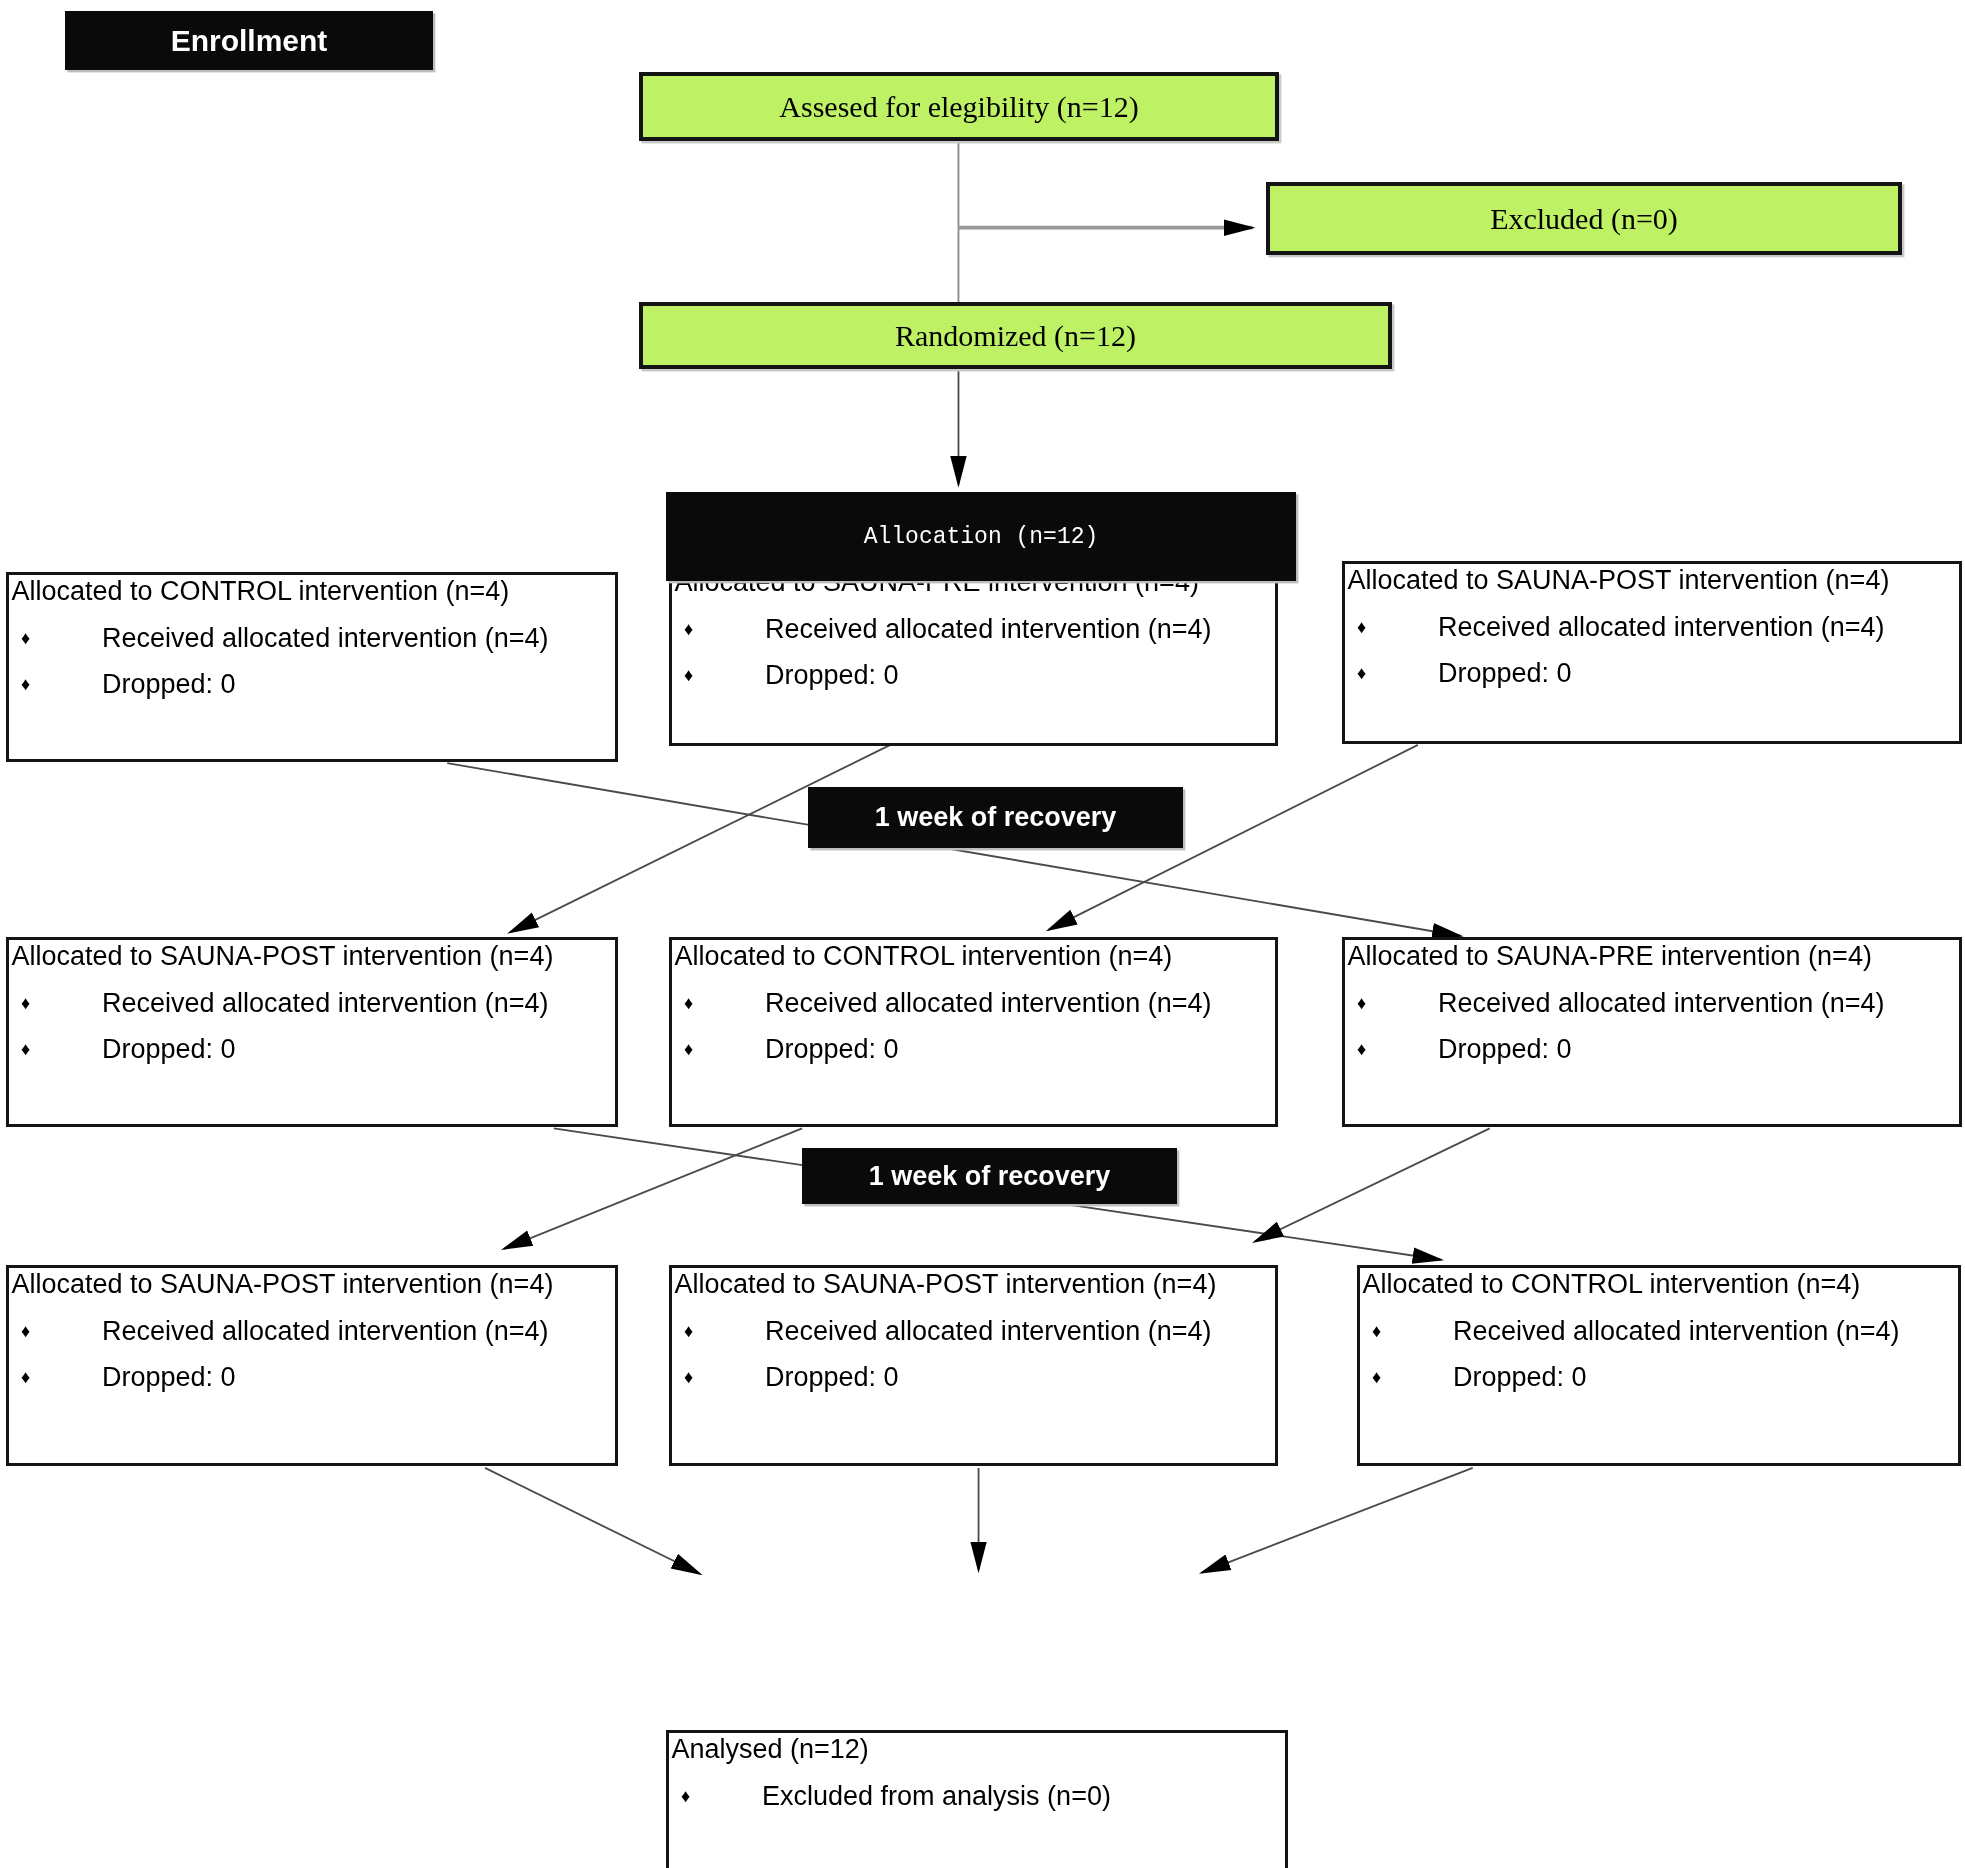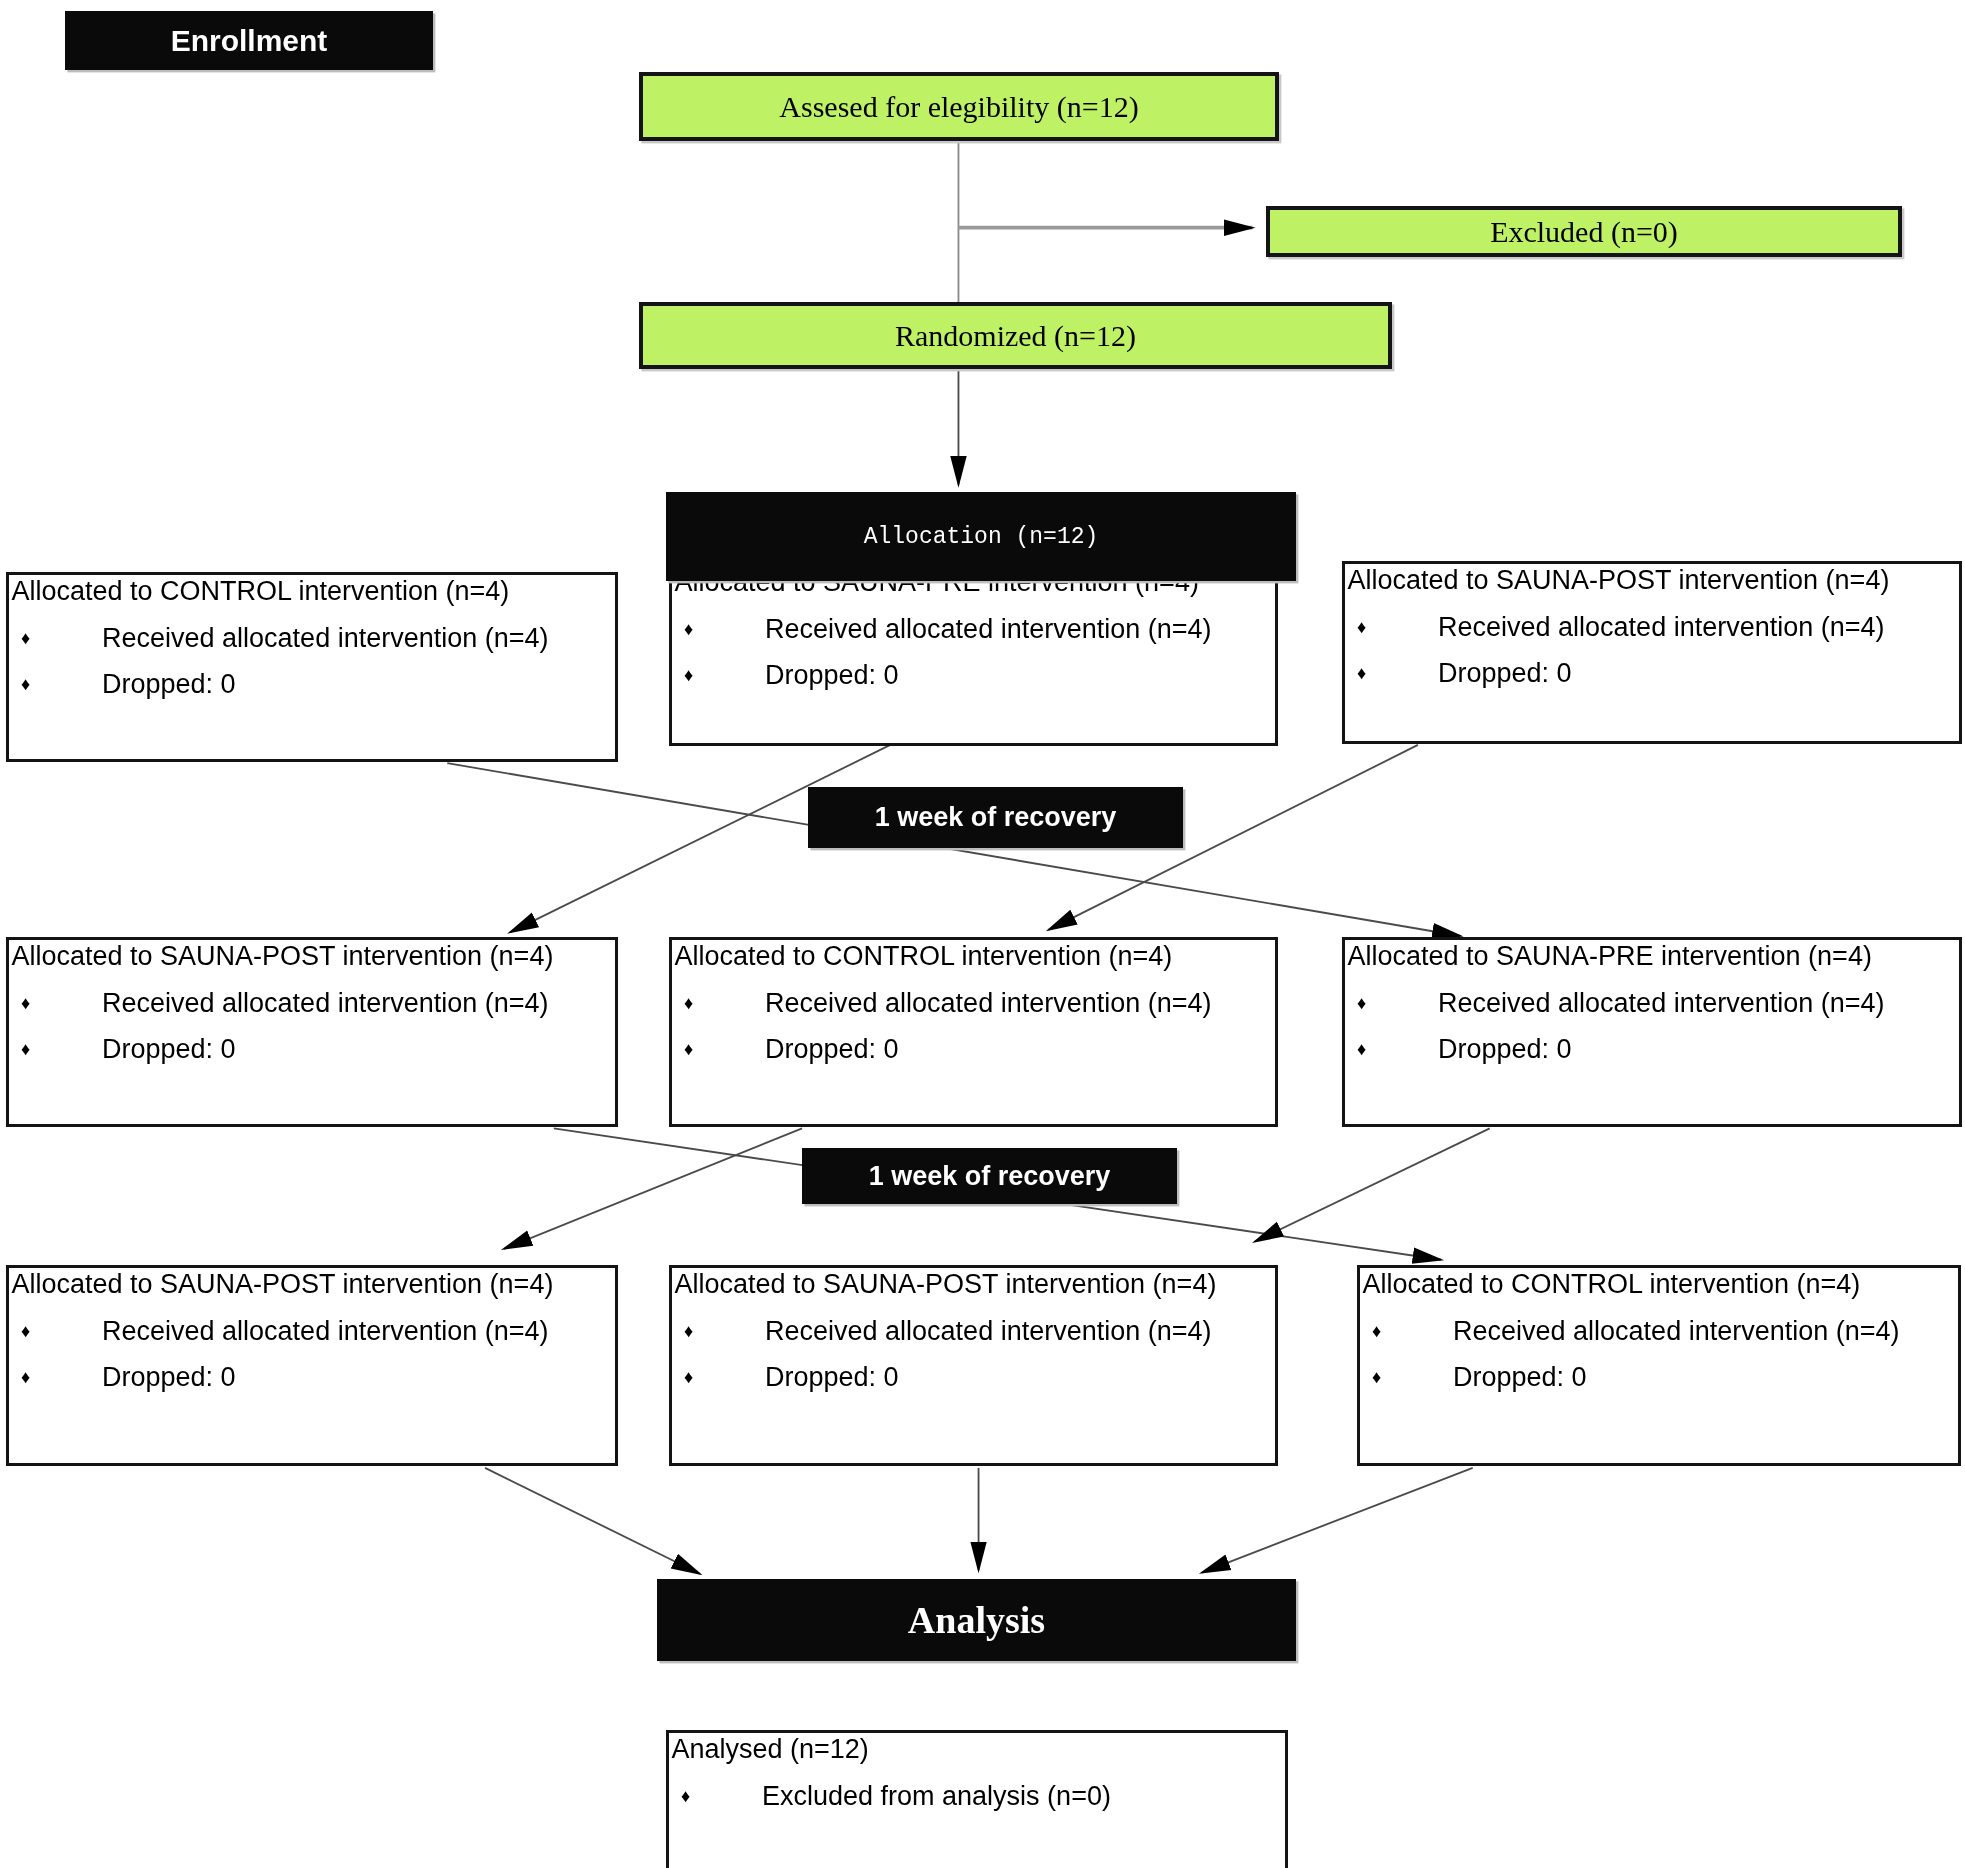--- a/index.html
+++ b/index.html
@@ -101,21 +101,21 @@
   </svg>
 
   <div class="bar sans-bold" style="left:65px;top:11px;width:368px;height:59px;">
     <span>Enrollment</span>
   </div>
 
   <div class="serif-box" style="left:639px;top:72px;width:640px;height:69px;">
     <span>Assesed for elegibility (n=12)</span>
   </div>
 
-  <div class="serif-box" style="left:1266px;top:206px;width:636px;height:51px;">
+  <div class="serif-box" style="left:1266px;top:182px;width:636px;height:73px;">
     <span>Excluded (n=0)</span>
   </div>
 
   <div class="serif-box" style="left:639px;top:302px;width:753px;height:67px;">
     <span>Randomized (n=12)</span>
   </div>
 
   <div class="bar serif-reg" style="left:654px;top:492px;width:630px;height:89px;">
     <span>Allocation (n=12)</span>
   </div>
@@ -229,23 +229,20 @@
     <div class="bullet-row">
       <span class="diamond">♦</span>
       <span class="bullet-text">Received allocated intervention (n=4)</span>
     </div>
     <div class="bullet-row">
       <span class="diamond">♦</span>
       <span class="bullet-text">Dropped: 0</span>
     </div>
   </div>
 
-  <div class="bar serif-bold" style="left:657px;top:1579px;width:639px;height:82px;">
-    <span>Analysis</span>
-  </div>
 
   <div class="abox" style="left:666px;top:1730px;width:622px;height:150px;">
     <div class="abox-title">Analysed (n=12)</div>
     <div class="bullet-row">
       <span class="diamond">♦</span>
       <span class="bullet-text">Excluded from analysis (n=0)</span>
     </div>
   </div>
 
 </div>

